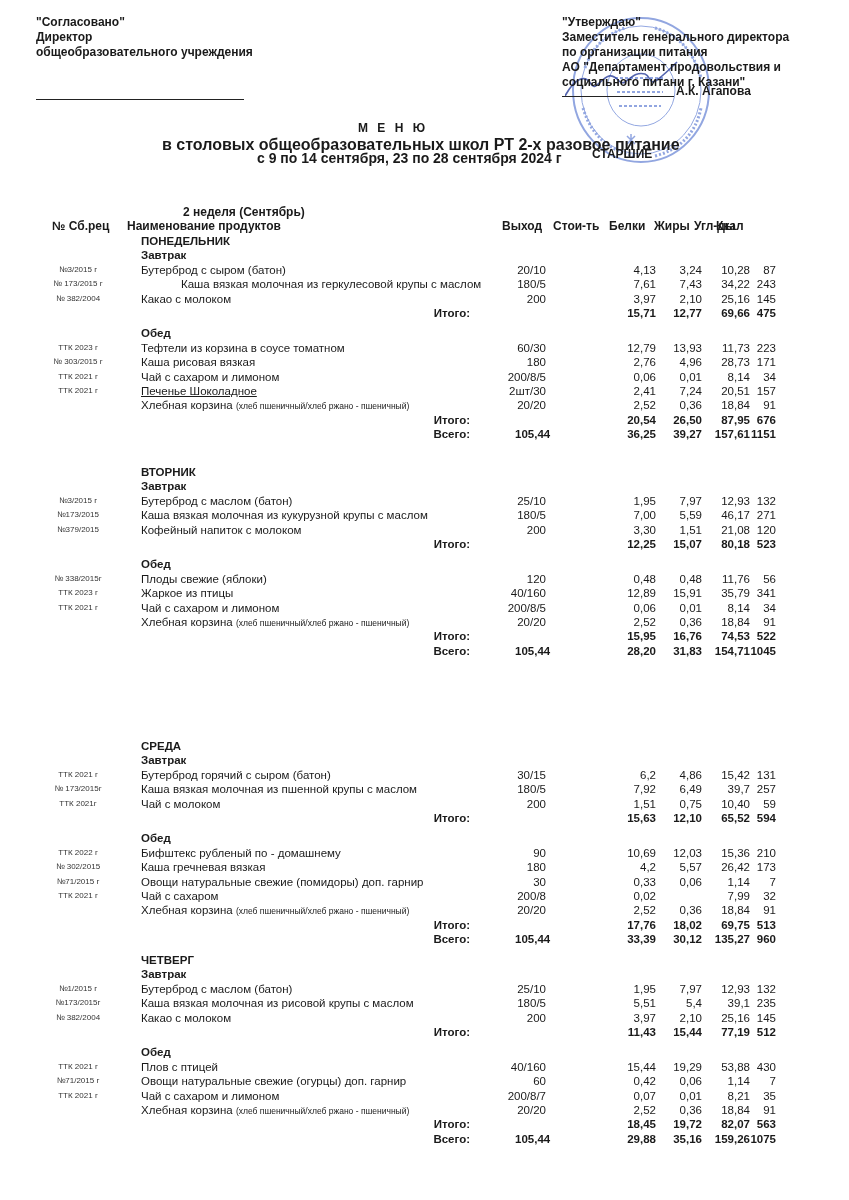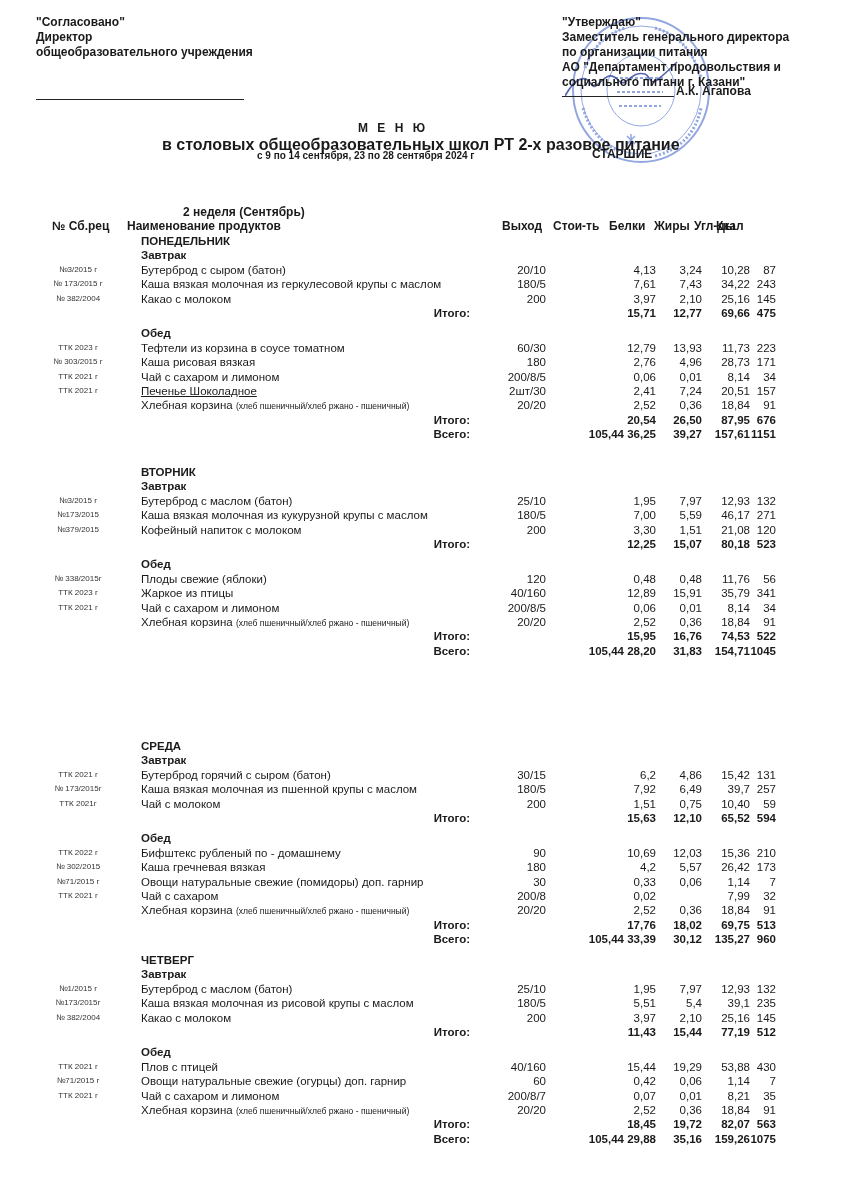--- a/index.html
+++ b/index.html
@@ -6,35 +6,35 @@
   body { width: 849px; height: 1200px; position: relative; overflow: hidden;
          font-family: "Liberation Sans", sans-serif; color: #1a1a1a; font-size: 12px; }
   .abs { position: absolute; white-space: nowrap; }
   .hdr-left { left: 36px; top: 15px; line-height: 15px; font-weight: bold; font-size: 12px; }
   .sigline-left { left: 36px; top: 99px; width: 208px; border-top: 1px solid #222; height: 0; }
   .hdr-right { left: 562px; top: 15px; line-height: 15px; font-weight: bold; font-size: 12px; }
   .sigline-right { left: 562px; top: 96px; width: 112px; border-top: 1px solid #222; height: 0; }
   .signer { left: 676px; top: 84px; font-weight: bold; font-size: 12px; }
   .title1 { left: 358px; top: 121px; font-weight: bold; font-size: 12px; letter-spacing: 3px; }
   .title2 { left: 162px; top: 136px; font-weight: bold; font-size: 16px; }
-  .title3 { left: 257px; top: 150px; font-weight: bold; font-size: 10px; }
+  .title3 { left: 257px; top: 150px; font-weight: bold; font-size: 14px; }
   .group { left: 592px; top: 147px; font-weight: bold; font-size: 12px; }
   .stamp { left: 565px; top: 8px; width: 148px; height: 160px; }
   .week { left: 183px; top: 205px; font-weight: bold; font-size: 12px; }
 
   .thead { position: absolute; left: 0; top: 219px; width: 849px; height: 16px; font-weight: bold; }
   .thead span { position: absolute; top: 0; }
 
   .row { position: absolute; left: 0; width: 849px; height: 14px; line-height: 14px; font-size: 11.5px; }
   .row span { position: absolute; top: 0; white-space: nowrap; }
   .c-code { left: 40px; width: 76px; text-align: center; font-size: 8px; color: #333; }
   .c-name { left: 141px; }
   .c-name small { font-size: 8.5px; }
   .c-out  { left: 480px; width: 66px; text-align: right; }
-  .c-cost { left: 558px; width: 66px; text-align: right; }
+  .c-cost { left: 515px; width: 66px; text-align: left; }
   .c-p    { left: 612px; width: 44px; text-align: right; }
   .c-f    { left: 658px; width: 44px; text-align: right; }
   .c-c    { left: 702px; width: 48px; text-align: right; }
   .c-k    { left: 744px; width: 32px; text-align: right; }
   .c-lbl  { left: 380px; width: 90px; text-align: right; font-weight: bold; }
   .row.total span.num { font-weight: bold; }
   .heading { font-weight: bold; }
 </style>
 </head>
 <body>
@@ -100,21 +100,21 @@
       <span class="c-code">№3/2015 г</span>
       <span class="c-name"><span style="position: static;">Бутерброд с сыром (батон)</span></span>
       <span class="c-out">20/10</span>
       <span class="c-p">4,13</span>
       <span class="c-f">3,24</span>
       <span class="c-c">10,28</span>
       <span class="c-k">87</span>
     </div>
     <div class="row" style="top: 277.2px;">
       <span class="c-code">№ 173/2015 г</span>
-      <span class="c-name"><span style="position: static;">Каша вязкая молочная из геркулесовой крупы с маслом</span></span>
+      <span class="c-name"><span style="position: static; margin-left: 40px;">Каша вязкая молочная из геркулесовой крупы с маслом</span></span>
       <span class="c-out">180/5</span>
       <span class="c-p">7,61</span>
       <span class="c-f">7,43</span>
       <span class="c-c">34,22</span>
       <span class="c-k">243</span>
     </div>
     <div class="row" style="top: 291.6px;">
       <span class="c-code">№ 382/2004</span>
       <span class="c-name"><span style="position: static;">Какао с молоком</span></span>
       <span class="c-out">200</span>

